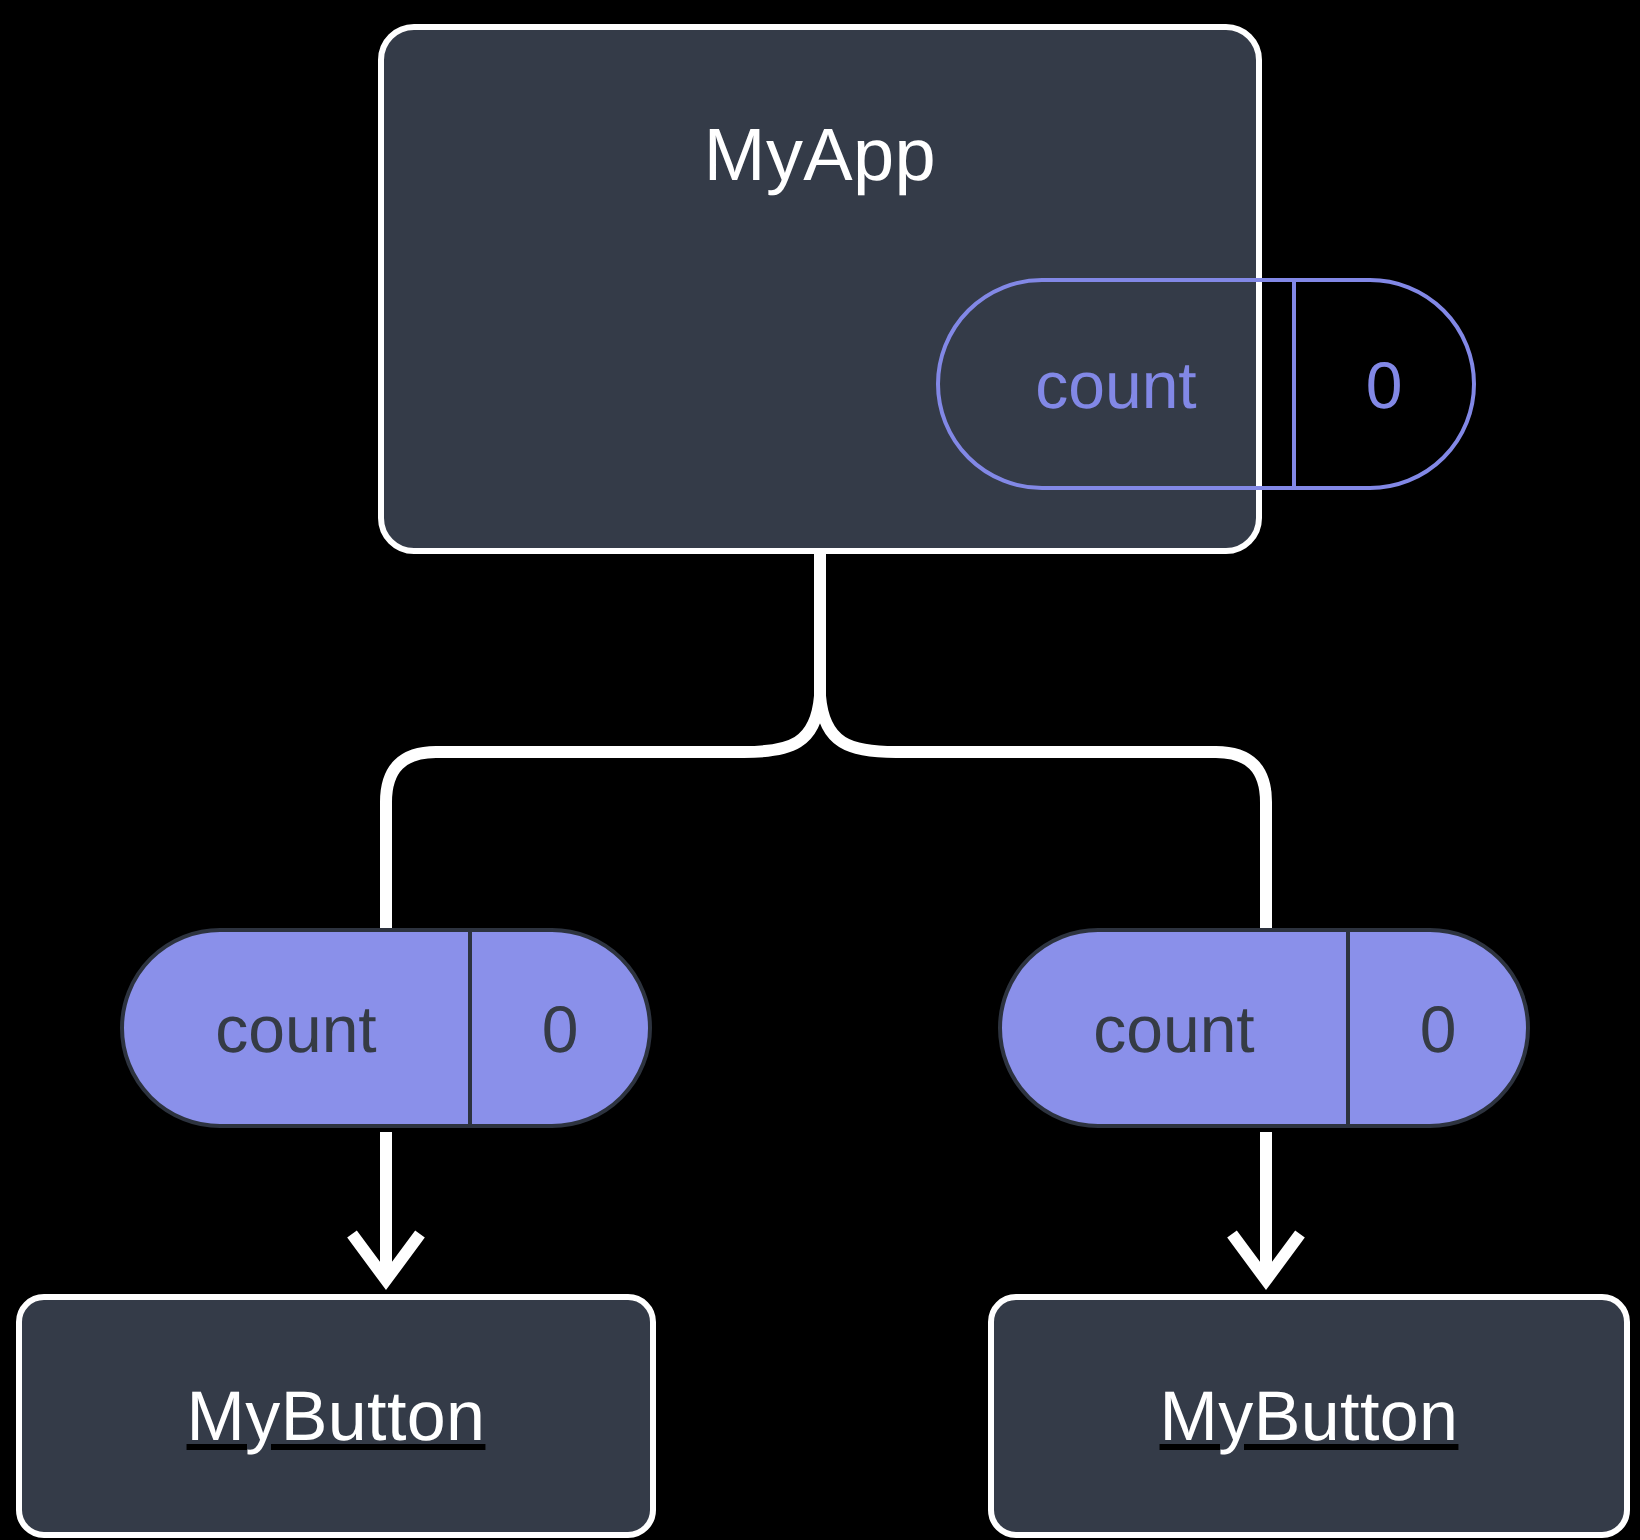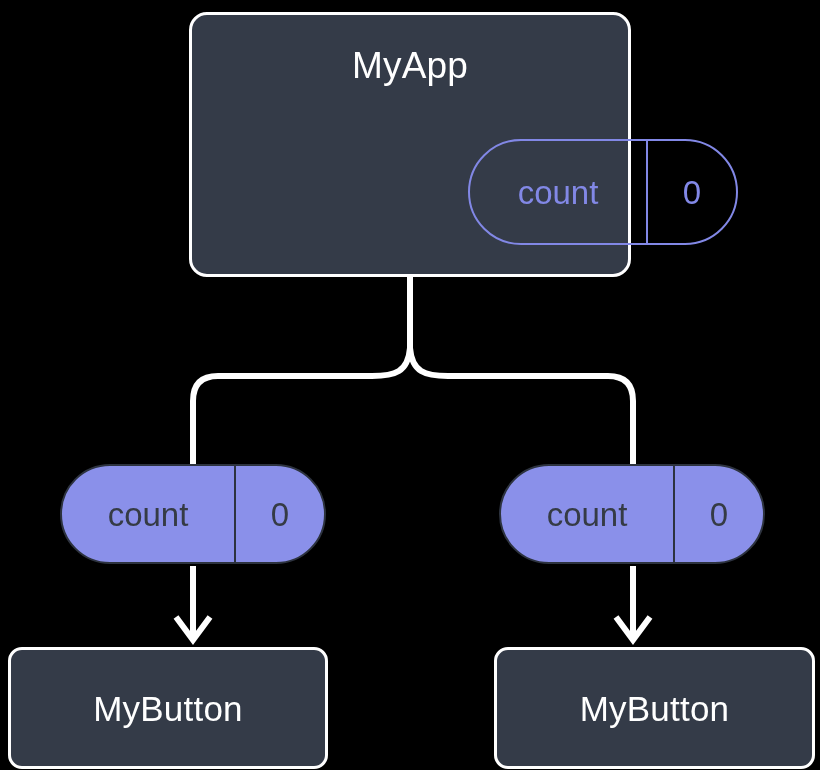--- a/index.html
+++ b/index.html
@@ -38,40 +38,41 @@
     border-radius: 18px;
     display: flex;
     flex-direction: column;
     align-items: center;
   }
   #node-myapp {
     left: 189px;
     top: 12px;
     width: 442px;
     height: 265px;
-    padding-top: 32px;
+    padding-top: 44px;
   }
   .node-title {
     color: #ffffff;
     font-size: 37px;
     font-weight: 300;
     letter-spacing: 0.2px;
     line-height: 1;
   }
 
   
   .node-leaf {
     position: absolute;
     box-sizing: border-box;
     background: #343b48;
     border: 3px solid #ffffff;
     border-radius: 14px;
     display: flex;
     align-items: center;
     justify-content: center;
+    text-decoration: underline;
   }
   .node-leaf .node-title {
     font-size: 35px;
   }
   #node-mybutton-left {
     left: 8px;
     top: 647px;
     width: 320px;
     height: 122px;
   }

